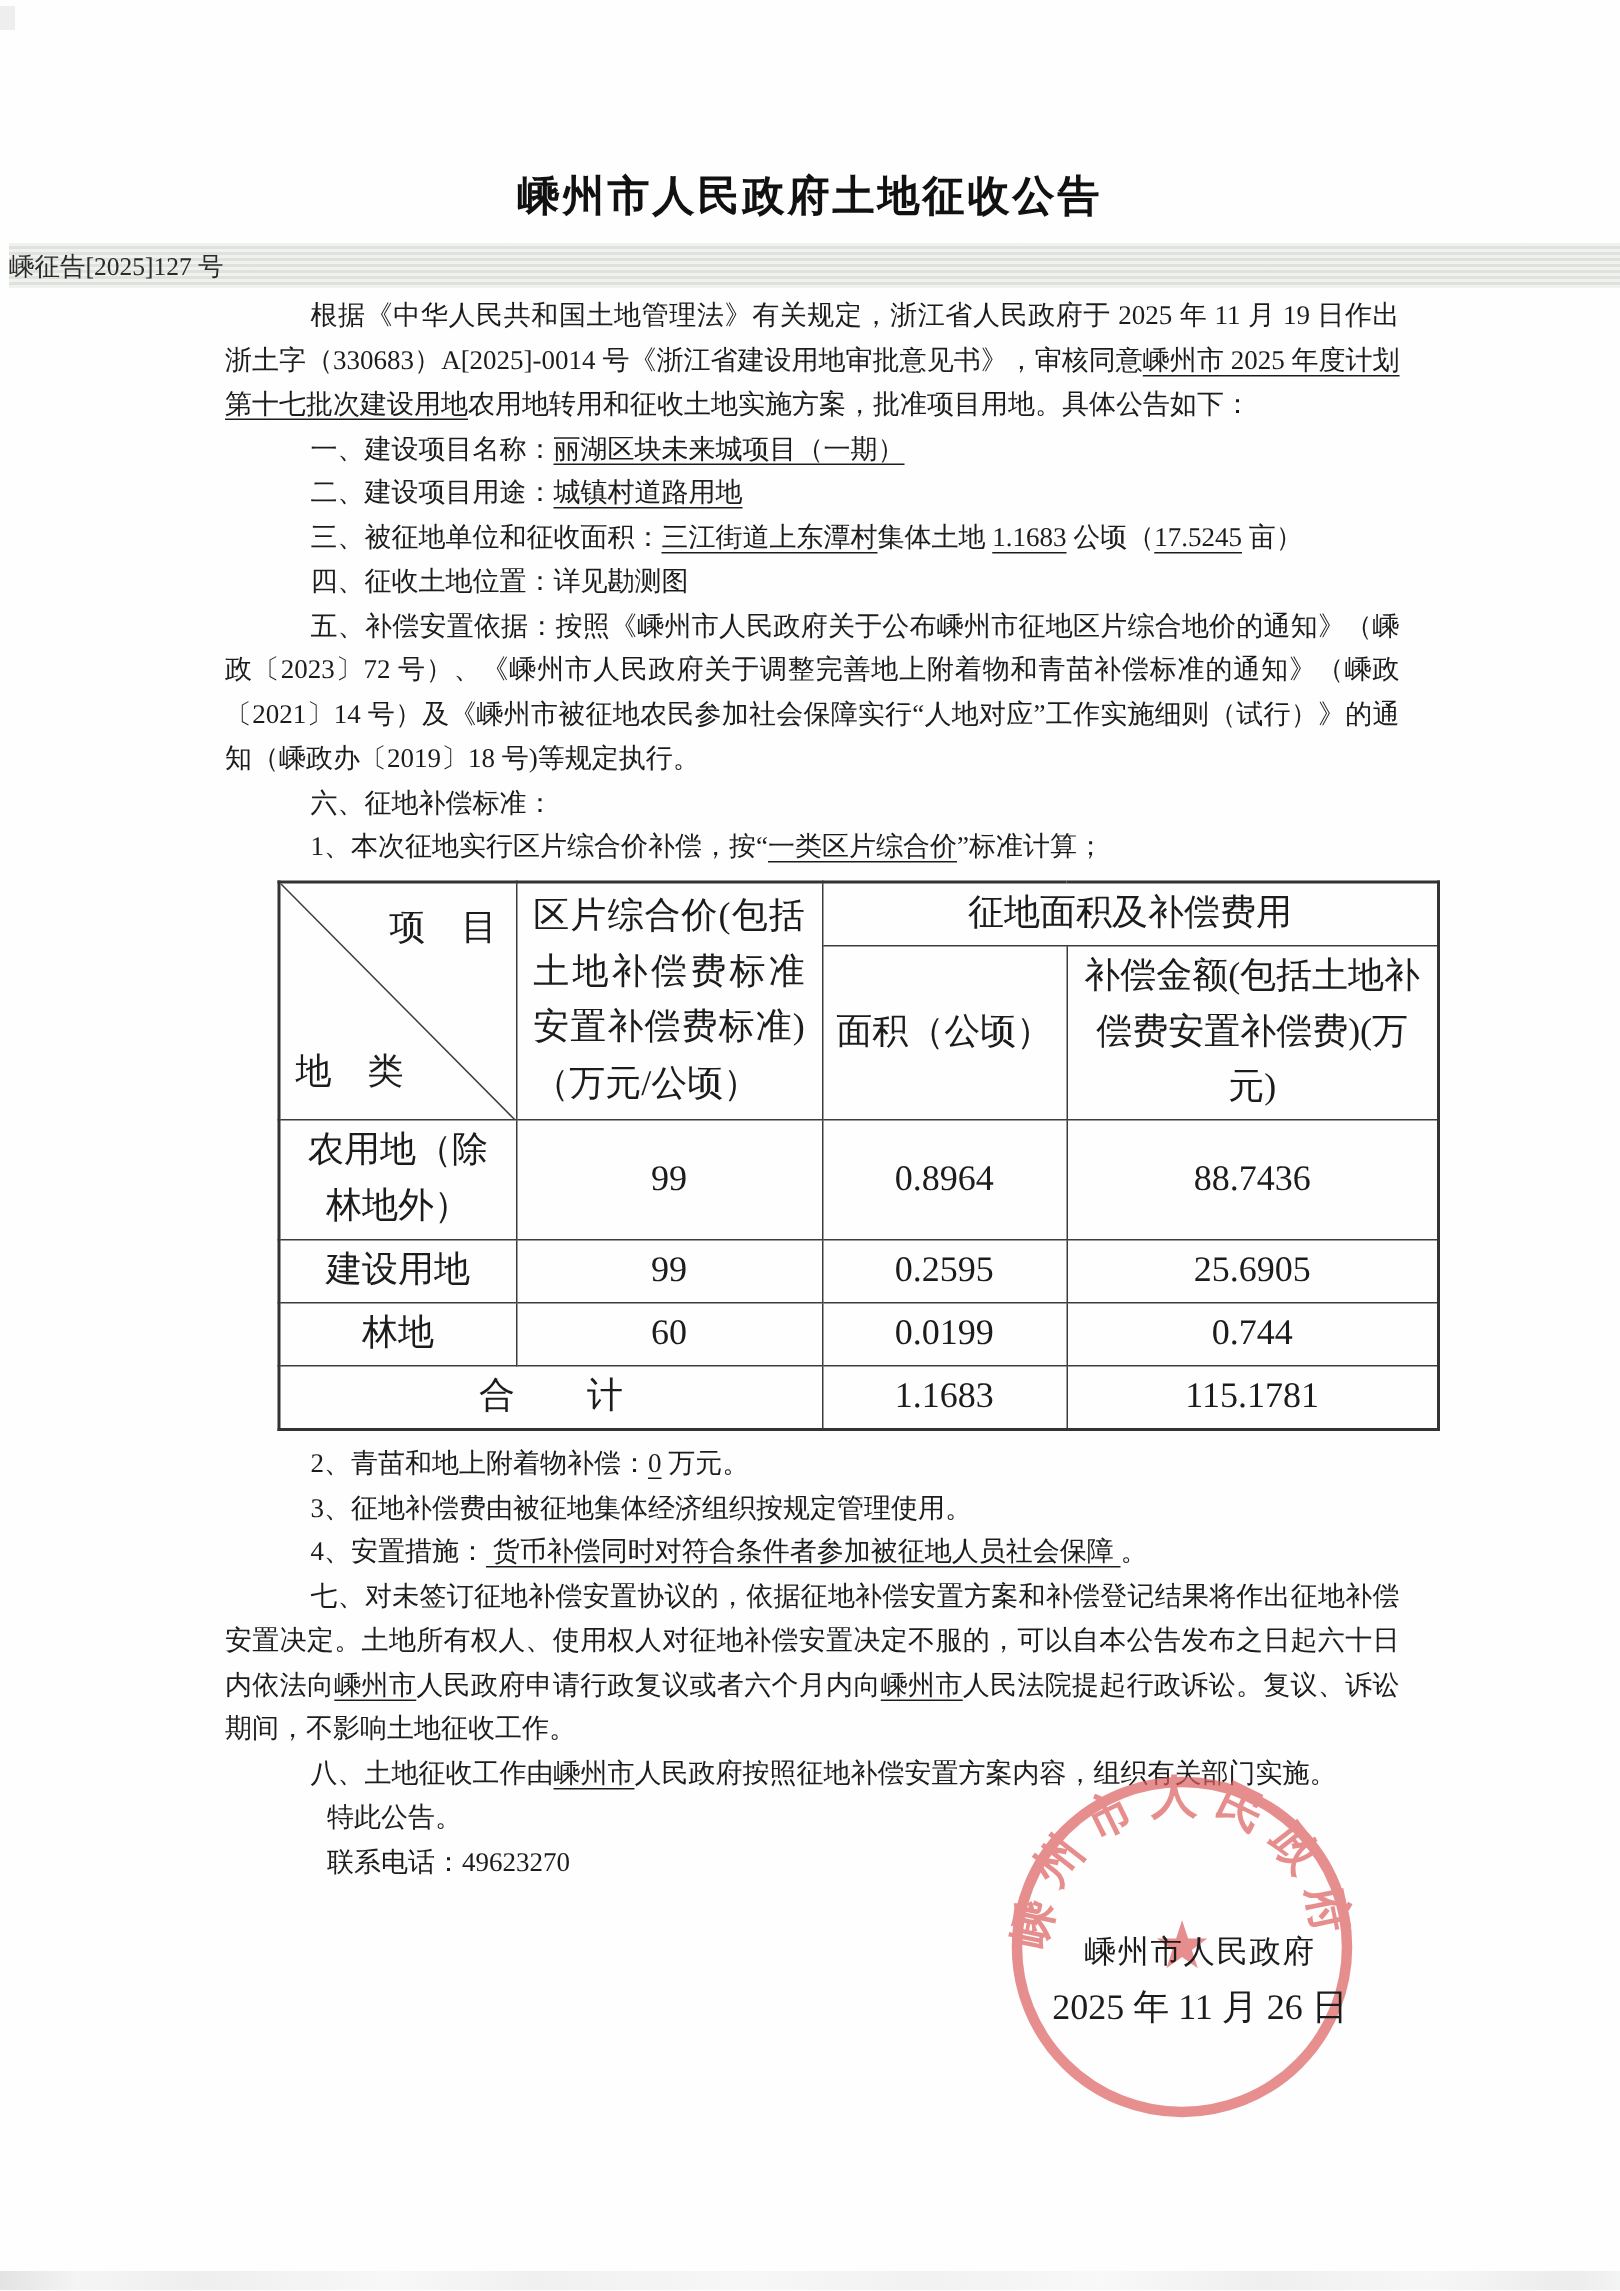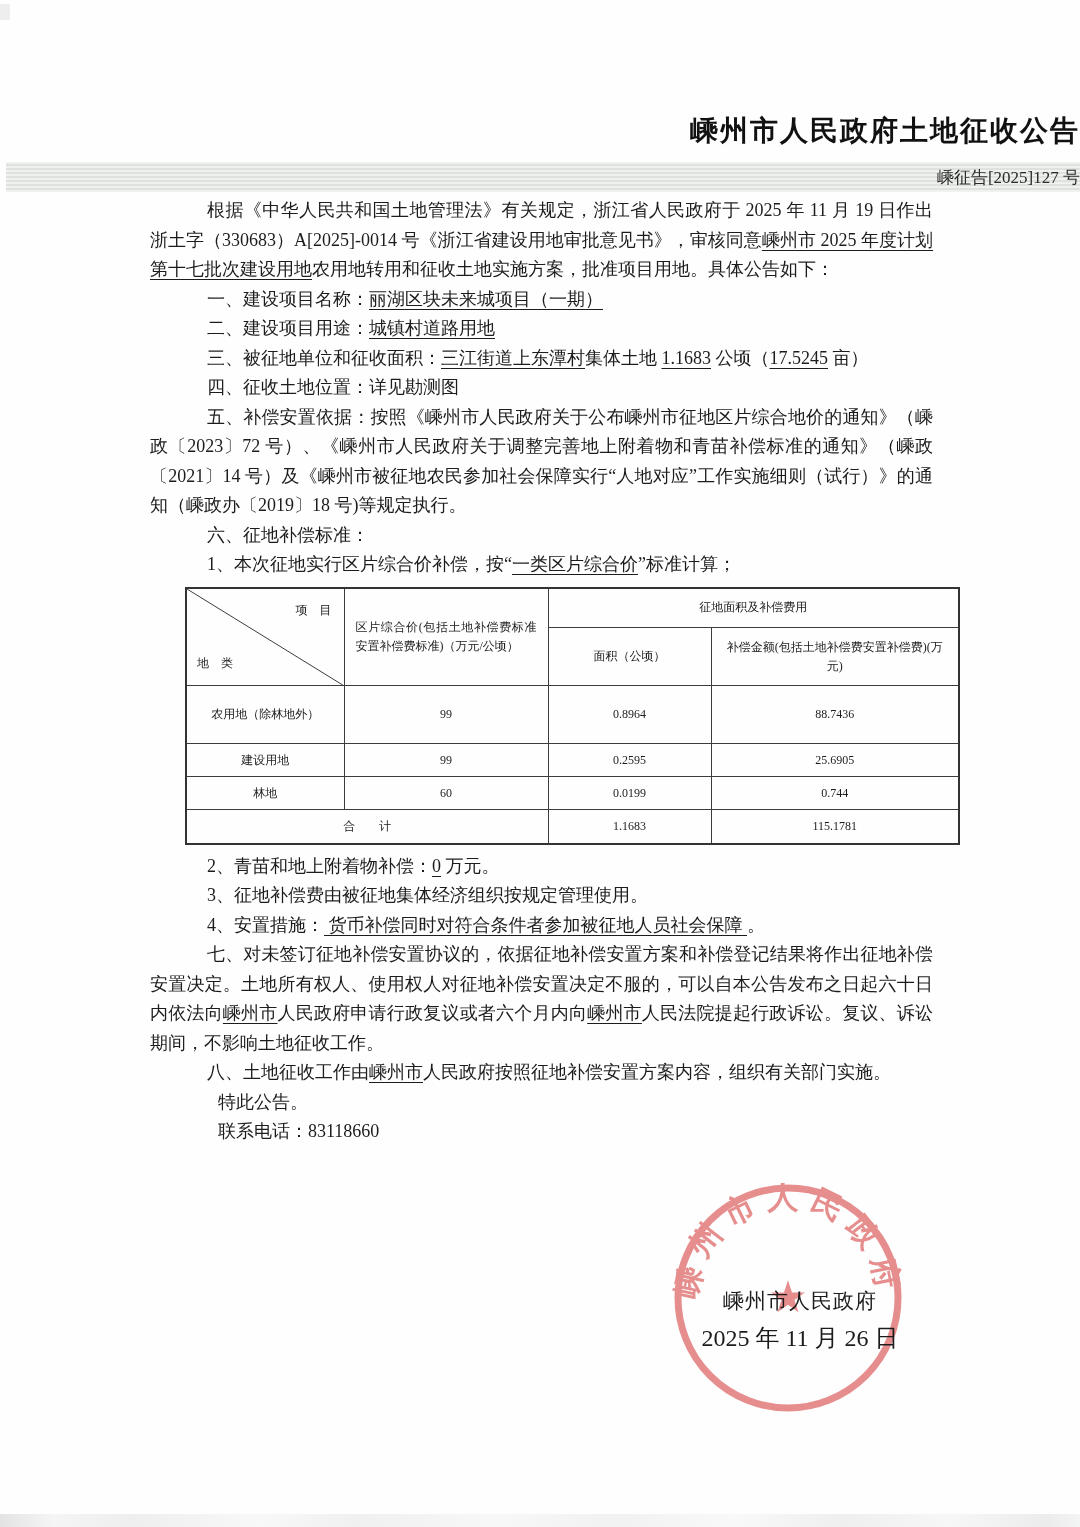--- a/index.html
+++ b/index.html
@@ -12,38 +12,38 @@
     overflow: hidden;
     font-family: "Liberation Serif", "DejaVu Serif", serif;
     color: #1c1c1c;
   }
   .artifact-topleft {
     position: absolute; left: 0; top: 4px; width: 10px; height: 16px;
     background: #eeeeee;
   }
   .title {
     position: absolute; top: 112px; left: 0; width: 100%;
-    text-align: right;
+    text-align: center;
     font-family: "Liberation Sans", "DejaVu Sans", sans-serif;
     font-weight: bold;
     font-size: 28px;
     letter-spacing: 2px;
     color: #111111;
   }
   .docnum-band {
     position: absolute; top: 162px; left: 6px; right: 0; height: 30px;
     background:
       repeating-linear-gradient(180deg,
         rgba(255,255,255,0.40) 0px, rgba(255,255,255,0.40) 2px,
         rgba(120,130,118,0.07) 2px, rgba(120,130,118,0.07) 4px),
       #e6e9e4;
   }
   .docnum {
     width: 100%; height: 100%;
-    text-align: right;
+    text-align: left;
     font-size: 17px;
     line-height: 31px;
     color: #2a2a2a;
   }
   .body {
     position: absolute; top: 196px; left: 150px; width: 783px;
     font-size: 18px;
     line-height: 29.5px;
     text-align: justify;
   }
@@ -60,21 +60,21 @@
     margin: 7px 0 7px 35px;
     width: 773px;
     table-layout: fixed;
     line-height: 1.55;
   }
   .ctable td {
     border: 1.6px solid #3c3c3c;
     text-align: center;
     vertical-align: middle;
     padding: 2px 8px;
-    font-size: 12px;
+    font-size: 24px;
   }
   .ctable { border: 2.2px solid #333333; }
   .hrow1 { height: 40px; }
   .hrow2 { height: 58px; }
   .drow1 { height: 58px; }
   .drow  { height: 33px; }
   .trow  { height: 34px; }
   td.corner { position: relative; padding: 0; }
   .corner .diag { position: absolute; left: 0; top: 0; width: 100%; height: 100%; }
   .corner-top { position: absolute; top: 12px; right: 12px; }
@@ -172,21 +172,21 @@
     </tbody>
       </table>
 
     <div id="paras-after">
         <p class="para"><span>2、青苗和地上附着物补偿：</span><span class="u">0</span><span> 万元。</span></p>
         <p class="para"><span>3、征地补偿费由被征地集体经济组织按规定管理使用。</span></p>
         <p class="para"><span>4、安置措施：</span><span class="u"> 货币补偿同时对符合条件者参加被征地人员社会保障 </span><span>。</span></p>
         <p class="para"><span>七、对未签订征地补偿安置协议的，依据征地补偿安置方案和补偿登记结果将作出征地补偿安置决定。土地所有权人、使用权人对征地补偿安置决定不服的，可以自本公告发布之日起六十日内依法向</span><span class="u">嵊州市</span><span>人民政府申请行政复议或者六个月内向</span><span class="u">嵊州市</span><span>人民法院提起行政诉讼。复议、诉讼期间，不影响土地征收工作。</span></p>
         <p class="para"><span>八、土地征收工作由</span><span class="u">嵊州市</span><span>人民政府按照征地补偿安置方案内容，组织有关部门实施。</span></p>
         <p class="para indent3"><span>特此公告。</span></p>
-        <p class="para indent3"><span>联系电话：83118660</span></p>
+        <p class="para indent3"><span>联系电话：49623270</span></p>
       </div>
 
   </div>
 
   <svg class="seal" width="240" height="240" viewBox="0 0 240 240">
     <g opacity="0.70">
       <circle cx="120" cy="120" r="110" fill="none" stroke="#dd6060" stroke-width="7"></circle>
       <path id="sealArc" d="M 36 152 A 90 90 0 1 1 204 152" fill="none"></path>
       <text font-size="31" fill="#dd6060" letter-spacing="10" font-family="Liberation Sans, DejaVu Sans, sans-serif" font-weight="bold">
         <textPath href="#sealArc" startOffset="50%" text-anchor="middle">嵊州市人民政府</textPath>

